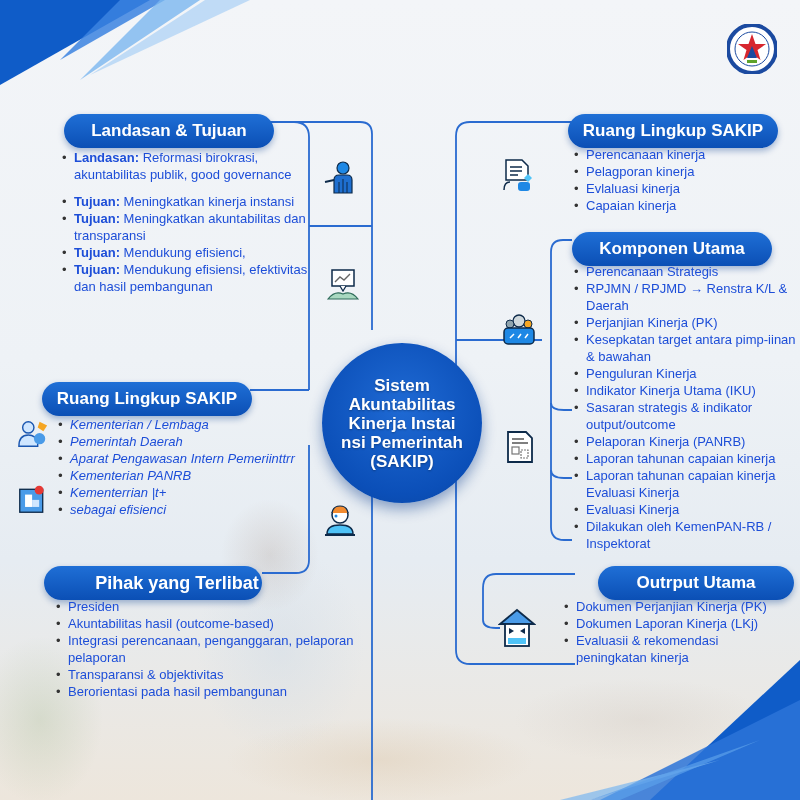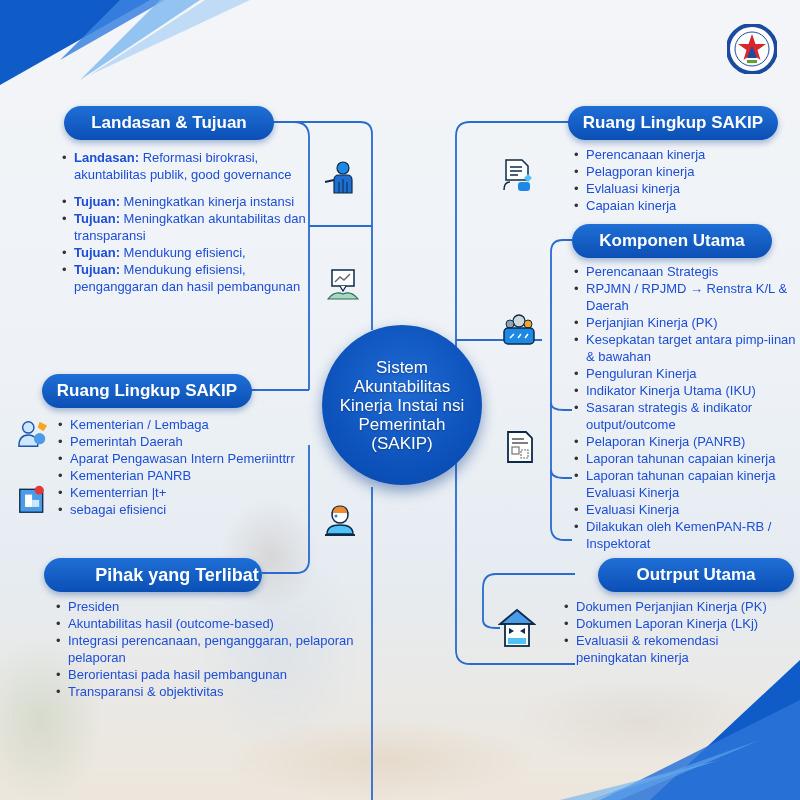--- a/index.html
+++ b/index.html
@@ -30,20 +30,21 @@
       position: absolute;
       height: 34px;
       border-radius: 17px;
       background: linear-gradient(180deg, #1f6fd6 0%, #0b4fb5 100%);
       color: #ffffff;
       font-weight: bold;
       font-size: 17px;
       display: flex; align-items: center; justify-content: center;
       box-shadow: 0 3px 6px rgba(10,60,140,0.35);
       white-space: nowrap;
+      margin-top: 8px;
     }
     ul.list {
       position: absolute;
       list-style: none;
       font-size: 13px;
       line-height: 17px;
       color: #1d4ed8;
     }
     ul.list li {
       position: relative;
@@ -51,29 +52,29 @@
     }
     ul.list li::before {
       content: "•";
       position: absolute; left: 2px; top: 0;
       color: #333;
     }
     ul.list li b { font-weight: bold; }
 
     .center-circle {
       position: absolute;
-      left: 322px; top: 325px;
+      left: 322px; top: 343px;
       width: 160px; height: 160px;
       border-radius: 50%;
       background: radial-gradient(circle at 50% 40%, #1f6ad4 0%, #0b4fb8 70%, #09449e 100%);
       box-shadow: 0 6px 14px rgba(10,60,140,0.45);
       color: #fff;
       display: flex; align-items: center; justify-content: center;
       text-align: center;
-      font-weight: normal;
+      font-weight: bold;
       font-size: 17px;
       line-height: 19px;
       padding: 0 12px;
       text-shadow: 0 1px 2px rgba(0,0,0,0.3);
     }
     .icon { position: absolute; width: 34px; height: 34px; }
     .logo { position: absolute; left: 727px; top: 24px; width: 50px; height: 50px; }
   </style>
 </head>
 <body>
@@ -121,41 +122,41 @@
     <path d="M575,574 L496,574 Q483,574 483,588 L483,620 Q483,628 496,628 L500,628"></path>
   </g>
 </svg>
 
 <div class="pill" style="left:64px;top:106px;width:210px;">Landasan &amp; Tujuan</div>
 <ul class="list" style="left:60px;top:149px;width:260px;">
   <li style="margin-bottom:10px;"><b>Landasan:</b><span> Reformasi birokrasi, akuntabilitas publik,  good governance</span></li>
   <li><b>Tujuan:</b><span> Meningkatkan kinerja instansi</span></li>
   <li><b>Tujuan:</b><span> Meningkatkan akuntabilitas dan transparansi</span></li>
   <li><b>Tujuan:</b><span> Mendukung efisienci,</span></li>
-  <li><b>Tujuan:</b><span> Mendukung efisiensi, penganggaran dan hasil pembangunan</span></li>
+  <li><b>Tujuan:</b><span> Mendukung efisiensi, efektivitas dan hasil pembangunan</span></li>
 </ul>
 
 <svg class="icon" style="left:322px;top:160px;" viewBox="0 0 34 34">
   <circle cx="21" cy="8" r="6" fill="#1e88e5" stroke="#0d2a4a" stroke-width="1.2"></circle>
   <path d="M12,33 L12,20 Q12,15 17,15 L25,15 Q30,15 30,20 L30,33 Z" fill="#1e6fd0" stroke="#0d2a4a" stroke-width="1.2"></path>
   <path d="M12,20 L3,22" stroke="#0d2a4a" stroke-width="2"></path>
   <line x1="17" y1="22" x2="17" y2="33" stroke="#0d2a4a" stroke-width="1"></line>
   <line x1="21" y1="19" x2="21" y2="33" stroke="#0d2a4a" stroke-width="1"></line>
   <line x1="25" y1="22" x2="25" y2="33" stroke="#0d2a4a" stroke-width="1"></line>
 </svg>
 
 <svg class="icon" style="left:326px;top:268px;" viewBox="0 0 34 34">
   <rect x="6" y="2" width="22" height="16" fill="#fff" stroke="#0d2a4a" stroke-width="1.5"></rect>
   <polyline points="9,14 14,9 18,12 24,6" fill="none" stroke="#666" stroke-width="1.4"></polyline>
   <path d="M14,18 L17,23 L20,18" fill="#fff" stroke="#0d2a4a" stroke-width="1.3"></path>
   <path d="M2,31 Q9,22 17,26 Q25,22 32,31 Z" fill="#a8d8c0" stroke="#2e6b5a" stroke-width="1.2"></path>
 </svg>
 
 <div class="pill" style="left:42px;top:374px;width:210px;">Ruang Lingkup SAKIP</div>
-<ul class="list" style="left:56px;top:416px;width:260px;">
+<ul class="list" style="left:56px;top:416px;width:260px;font-style:italic;">
   <li>Kementerian / Lembaga</li>
   <li>Pemerintah Daerah</li>
   <li>Aparat Pengawasan Intern Pemeriinttrr</li>
   <li>Kementerian PANRB</li>
   <li>Kementerrian |t+</li>
   <li>sebagai efisienci</li>
 </ul>
 
 <svg class="icon" style="left:17px;top:418px;width:32px;height:32px;" viewBox="0 0 34 34">
   <circle cx="12" cy="10" r="6" fill="#cfe6ff" stroke="#1a56b0" stroke-width="1.5"></circle>
@@ -177,22 +178,22 @@
   <path d="M4,31 Q4,22 17,22 Q30,22 30,31 Z" fill="#4fc3f7" stroke="#0d2a4a" stroke-width="1.5"></path>
   <line x1="2" y1="32" x2="32" y2="32" stroke="#0d2a4a" stroke-width="2"></line>
   <circle cx="13" cy="13" r="1.5" fill="#1e88e5"></circle>
 </svg>
 
 <div class="pill" style="left:44px;top:558px;width:218px;font-size:18px;padding-left:48px;">Pihak yang Terlibat</div>
 <ul class="list" style="left:54px;top:598px;width:320px;">
   <li>Presiden</li>
   <li>Akuntabilitas hasil (outcome-based)</li>
   <li>Integrasi perencanaan, penganggaran, pelaporan pelaporan</li>
+  <li>Transparansi &amp; objektivitas</li>
   <li>Berorientasi pada hasil pembangunan</li>
-  <li>Transparansi &amp; objektivitas</li>
 </ul>
 
 <div class="center-circle">
   <span>Sistem Akuntabilitas Kinerja Instai nsi Pemerintah (SAKIP)</span>
 </div>
 
 <div class="pill" style="left:568px;top:106px;width:210px;">Ruang Lingkup SAKIP</div>
 <ul class="list" style="left:572px;top:146px;width:220px;">
   <li>Perencanaan kinerja</li>
   <li>Pelagporan kinerja</li>

